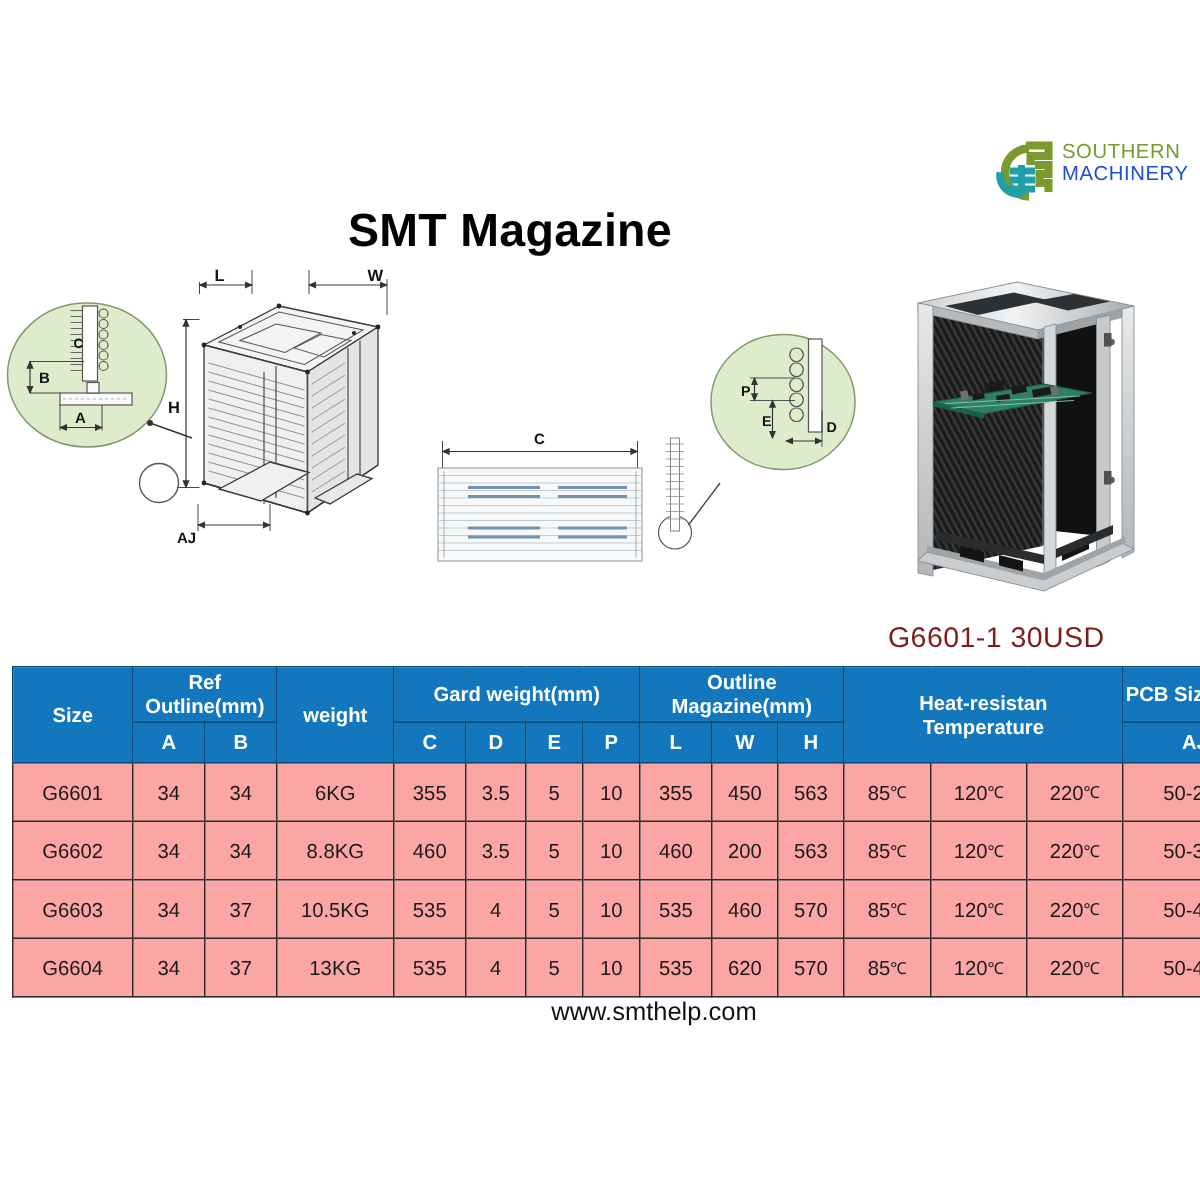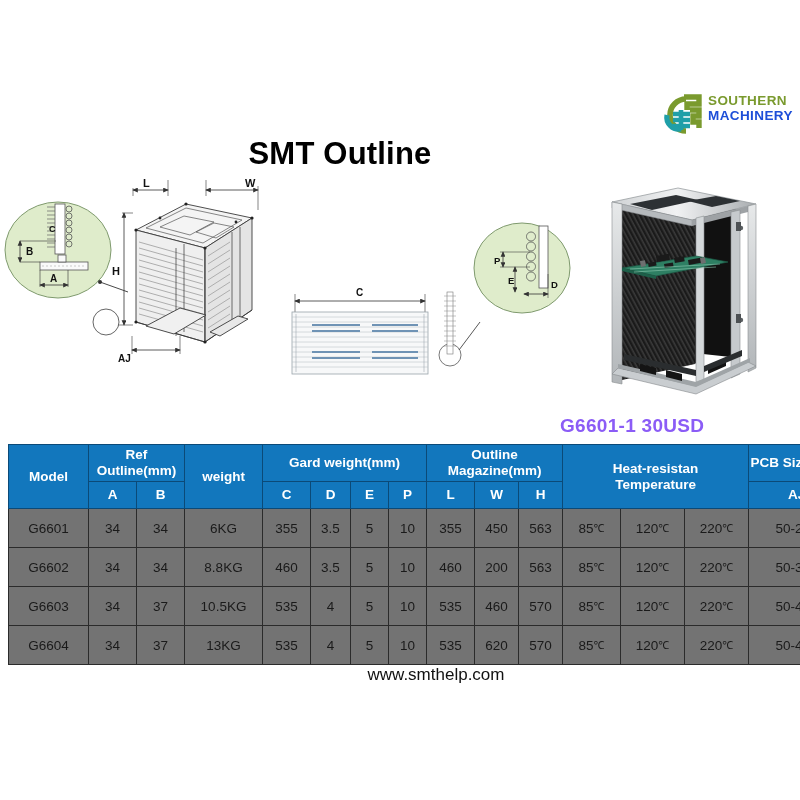--- a/index.html
+++ b/index.html
@@ -10,35 +10,35 @@
     position:relative;
     overflow:hidden;
     -webkit-font-smoothing:antialiased;
   }
   .page{position:absolute;inset:0;}
 
   
   #logo{position:absolute;left:660px;top:92px;width:140px;height:48px;}
   #logo .mark{position:absolute;left:0;top:2px;width:42px;height:42px;}
   #logo .txt{position:absolute;left:48px;top:2px;line-height:1.08;}
-  #logo .txt span{display:block;font-weight:bold;font-size:13.5px;letter-spacing:.4px;}
+  #logo .txt span{display:block;font-weight:normal;font-size:13.5px;letter-spacing:.4px;}
   #logo .l1{color:#7a9a2e;}
   #logo .l2{color:#1d4ed8;}
 
   
   #title{
     position:absolute;left:0;top:136px;width:680px;
     text-align:center;font-size:31px;font-weight:bold;color:#000;
     letter-spacing:.2px;
   }
 
   
   #price{
-    position:absolute;left:560px;top:415px;width:200px;
-    font-size:19px;font-weight:bold;color:#8b5cf6;letter-spacing:.3px;
+    position:absolute;left:592px;top:415px;width:200px;
+    font-size:19px;font-weight:normal;color:#7f1d1d;letter-spacing:.3px;
   }
 
   
   #drawings{position:absolute;left:0;top:170px;width:580px;height:260px;}
 
   
   #photo{position:absolute;left:600px;top:168px;width:168px;height:243px;}
 
   
   #spec-wrap{position:absolute;left:8px;top:444px;width:784px;}
@@ -50,21 +50,21 @@
     border:1.4px solid #2b2b2b;text-align:center;vertical-align:middle;
     padding:0;
   }
   table.spec th{
     background:#1277bd;color:#ffffff;font-weight:bold;font-size:13.5px;
     line-height:1.18;border-color:#0b4a78;
   }
   table.spec th.grp{height:36px;}
   table.spec th.sub{height:26px;}
   table.spec th.tall{height:62px;}
-  table.spec td{height:38px;background:#737373;font-size:13.5px;}
+  table.spec td{height:38px;background:#fca5a5;font-size:13.5px;}
   .deg{font-size:11px;vertical-align:top;position:relative;top:-1px;}
 
   
   #url{
     position:absolute;left:0;top:665px;width:800px;text-align:center;
     font-size:17px;color:#111;padding-left:36px;
   }
 
   svg{display:block;}
 </style>
@@ -83,21 +83,21 @@
         <path d="M21 16 V36" fill="none" stroke="#1f9fa8" stroke-width="4.6"></path>
         <path d="M7 21 A12 12 0 0 0 21 35" fill="none" stroke="#1f9fa8" stroke-width="5.2"></path>
       </svg>
     </div>
     <div class="txt">
       <span class="l1">SOUTHERN</span>
       <span class="l2">MACHINERY</span>
     </div>
   </div>
 
-  <div id="title">SMT Outline</div>
+  <div id="title">SMT Magazine</div>
 
   <div id="drawings">
     <svg width="580" height="260" viewBox="0 0 580 260">
       <defs>
         <marker id="ar" markerWidth="7" markerHeight="7" refX="6" refY="3" orient="auto">
           <path d="M0,0 L7,3 L0,6 z" fill="#333"></path>
         </marker>
         <marker id="arL" markerWidth="7" markerHeight="7" refX="1" refY="3" orient="auto">
           <path d="M7,0 L0,3 L7,6 z" fill="#333"></path>
         </marker>
@@ -422,21 +422,21 @@
           <col style="width:48px">
         <col style="width:44px">
           <col style="width:44px">
           <col style="width:58px">
         <col style="width:64px">
           <col style="width:64px">
           <col style="width:96px">
       </colgroup>
       <thead>
         <tr>
-          <th class="grp" rowspan="2">Model</th>
+          <th class="grp" rowspan="2">Size</th>
           <th class="grp" colspan="2">
             <span>Ref</span><br>
             <span>Outline(mm)</span>
           </th>
           <th class="grp" rowspan="2">weight</th>
           <th class="grp" colspan="4">Gard weight(mm)</th>
           <th class="grp" colspan="3">
             <span>Outline</span><br>
             <span>Magazine(mm)</span>
           </th>

